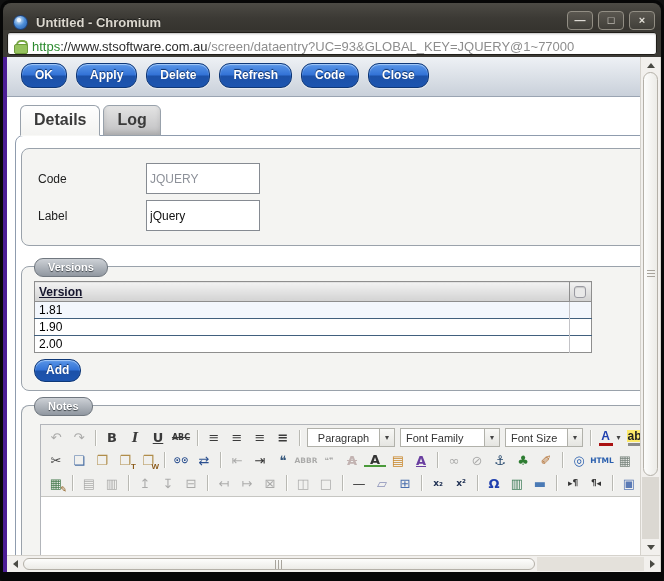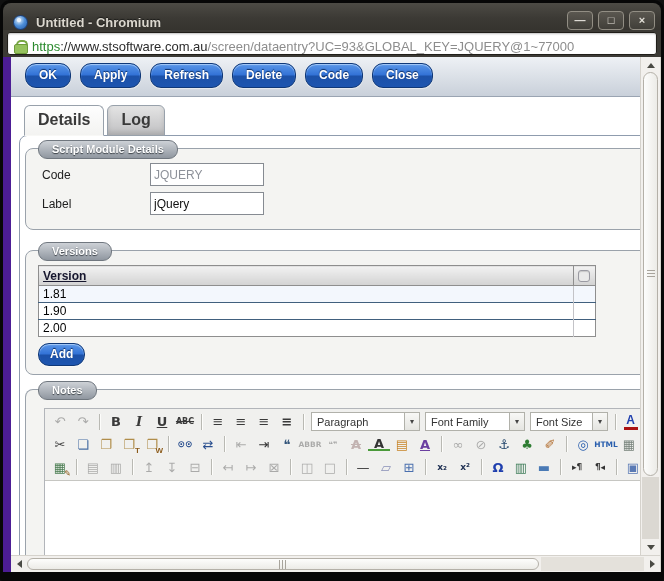--- a/index.html
+++ b/index.html
@@ -23,21 +23,21 @@
     box-shadow:inset 0 1px 2px rgba(0,0,0,.25);display:flex;align-items:flex-end;gap:6px;padding:0 6px;overflow:hidden;white-space:nowrap}
   .lock{position:relative;width:12px;height:14px;flex:0 0 auto}
   .lock:before{content:"";position:absolute;top:0;left:2px;width:8px;height:8px;border:2px solid #79a844;border-bottom:none;border-radius:5px 5px 0 0}
   .lock:after{content:"";position:absolute;bottom:0;left:0;width:12px;height:8px;background:#96c25e;border:1px solid #6e9a3c;border-radius:2px}
   .url{font-size:13px;overflow:hidden;white-space:nowrap}
   .u-scheme{color:#2a8a2d}
   .u-host{color:#2b2b2b}
   .u-path{color:#8d8d8d}
 
   
-  .frame{position:absolute;top:57px;left:3px;right:3px;bottom:9px;background:#ec4899;border-left:8px solid #4c1d95;border-right:1px solid #d9d6d0}
+  .frame{position:absolute;top:57px;left:3px;right:3px;bottom:9px;background:#ec4899;border-left:4px solid #4c1d95;border-right:1px solid #d9d6d0}
   .page{position:absolute;top:0;left:0;right:20px;bottom:17px;overflow:hidden;background:#fff}
 
   
   .btnbar{height:40px;background:linear-gradient(#eef1f5,#d4dae2 70%,#c9d0da);border-bottom:1px solid #9aa4b2;
     display:flex;align-items:flex-start;gap:9px;padding:6px 0 0 14px}
   .btn{display:inline-block;padding:4px 13px 5px;border-radius:11px;border:1px solid #0f3878;
     background:linear-gradient(#5b97e8,#3272d6 48%,#1c51a8 52%,#1d55b0);color:#fff;font-size:12px;font-weight:bold;
     text-shadow:0 -1px 1px #0a2a5e;box-shadow:inset 0 1px 1px rgba(200,225,255,.7),0 1px 1px rgba(255,255,255,.5);cursor:pointer}
 
   
@@ -47,21 +47,21 @@
   .tab.active{background:linear-gradient(#fefefe,#f3f3f1);border-bottom-color:#f8f8f6;box-shadow:none}
   .panel{position:relative;z-index:1;margin-left:8px;width:1200px;height:620px;border:1px solid #8f9cae;border-radius:8px 8px 0 0;
     background:#fff;padding:12px 0 0 5px}
 
   
   .fs{position:relative;width:1130px;border:1px solid #9aa2ab;border-radius:8px;background:#f4f4f2;padding:14px 10px 8px}
   .legend{position:absolute;top:-9px;left:12px;padding:2px 13px 3px;border:1px solid #70777f;border-radius:9px;
     background:linear-gradient(#cdd1d6,#9097a0);color:#fff;font-size:11px;font-weight:bold;text-shadow:0 1px 1px #3a4046}
   .frow{display:flex;align-items:center;margin-bottom:6px;padding-left:6px;font-size:12px;color:#222}
   .flabel{width:108px}
-  .finput{width:114px;height:23px;border:1px solid #868b92;font-size:12px;padding:0 3px;background:#fff;color:#111}
+  .finput{width:114px;height:31px;border:1px solid #868b92;font-size:12px;padding:0 3px;background:#fff;color:#111}
   .finput.muted{color:#8d9199}
   .fs2{margin-top:20px}
   .fs3{margin-top:14px;height:320px;border-bottom:none;border-radius:8px 8px 0 0}
 
   
   .vtable{border-collapse:collapse;width:558px;background:#fff;margin-left:2px}
   .vtable th{height:20px;background:linear-gradient(#f2f2f2,#d2d2d2);border:1px solid #8e8e8e;text-align:left;padding:0 4px;
     font-size:12px;color:#16162e}
   .vtable th.chk{width:22px;border-left:1px solid #9a9a9a}
   .sortlink{font-weight:bold;text-decoration:underline;cursor:pointer}
@@ -144,36 +144,35 @@
     </div>
   </div>
 
   <div class="frame">
     <div class="page">
 
       <div class="btnbar">
 
       <span class="btn">OK</span>
           <span class="btn alt">Apply</span>
+          <span class="btn">Delete</span>
           <span class="btn alt">Refresh</span>
-          <span class="btn">Delete</span>
           <span class="btn">Code</span>
           <span class="btn alt">Close</span>
         </div>
 
       <div class="tabs">
 
       <span class="tab active">Details</span>
           <span class="tab alt">Log</span>
         </div>
 
       <div class="panel">
 
         <div class="fs">
-          <span class="legend">Script Module Details</span>
           <div class="frow">
             <span class="flabel">Code</span>
             <input class="finput muted" readonly="" value="JQUERY" style="">
           </div>
           <div class="frow">
             <span class="flabel">Label</span>
             <input class="finput" value="jQuery" style="">
           </div>
         </div>
 
@@ -219,21 +218,21 @@
                 <span class="ticon s-b">B</span>
                 <span class="ticon s-i">I</span>
                 <span class="ticon s-u">U</span>
                 <span class="ticon s-strike">ABC</span>
                 <span class="tsep"></span>
                 <span class="ticon">≡</span>
                 <span class="ticon">≡</span>
                 <span class="ticon">≡</span>
                 <span class="ticon s-b">≡</span>
                 <span class="tsep"></span>
-                <span class="tsel" style="width: 109px;">
+                <span class="tsel" style="width: 88px; text-align: center;">
                   <span class="lbl">Paragraph</span>
                   <span class="arw">▾</span>
                 </span>
                 <span class="tsel" style="width: 100px;">
                   <span class="lbl">Font Family</span>
                   <span class="arw">▾</span>
                 </span>
                 <span class="tsel" style="width: 78px;">
                   <span class="lbl">Font Size</span>
                   <span class="arw">▾</span>

